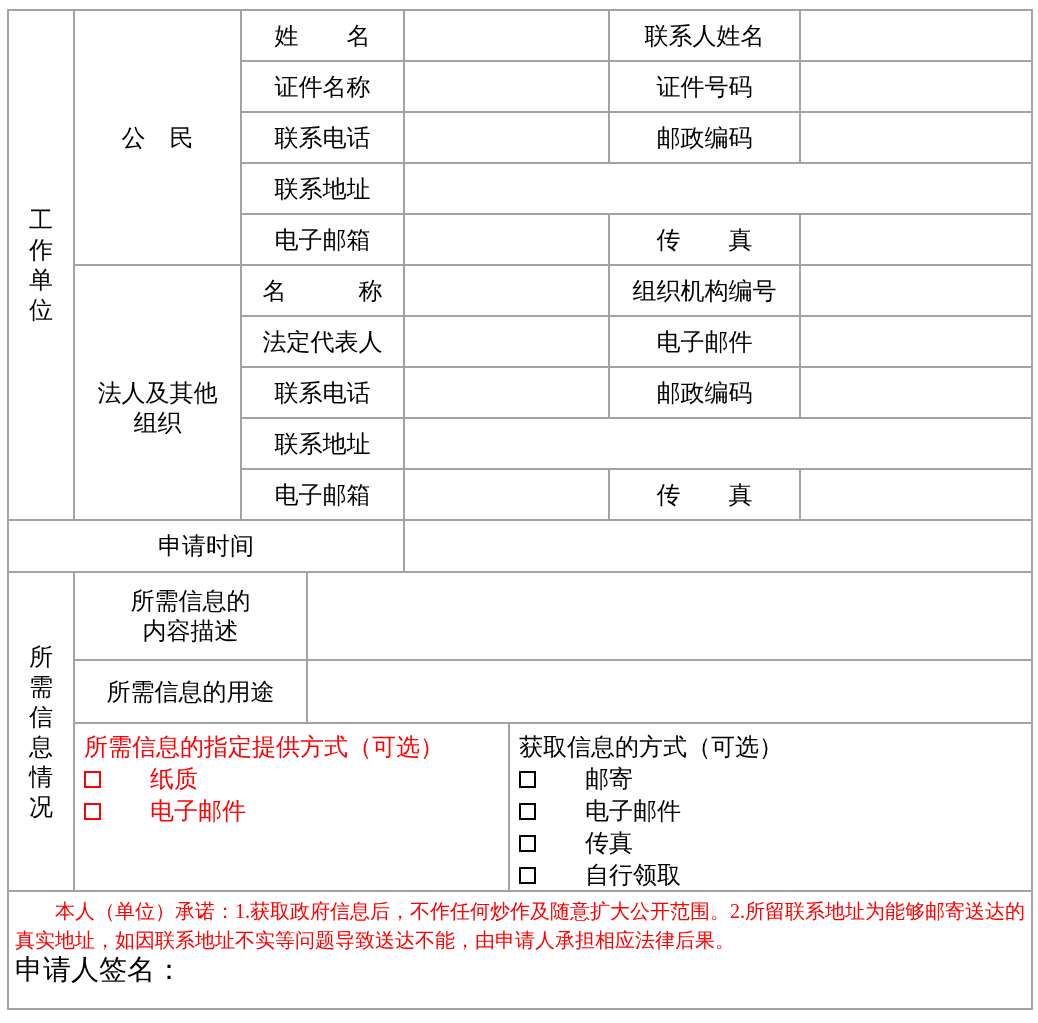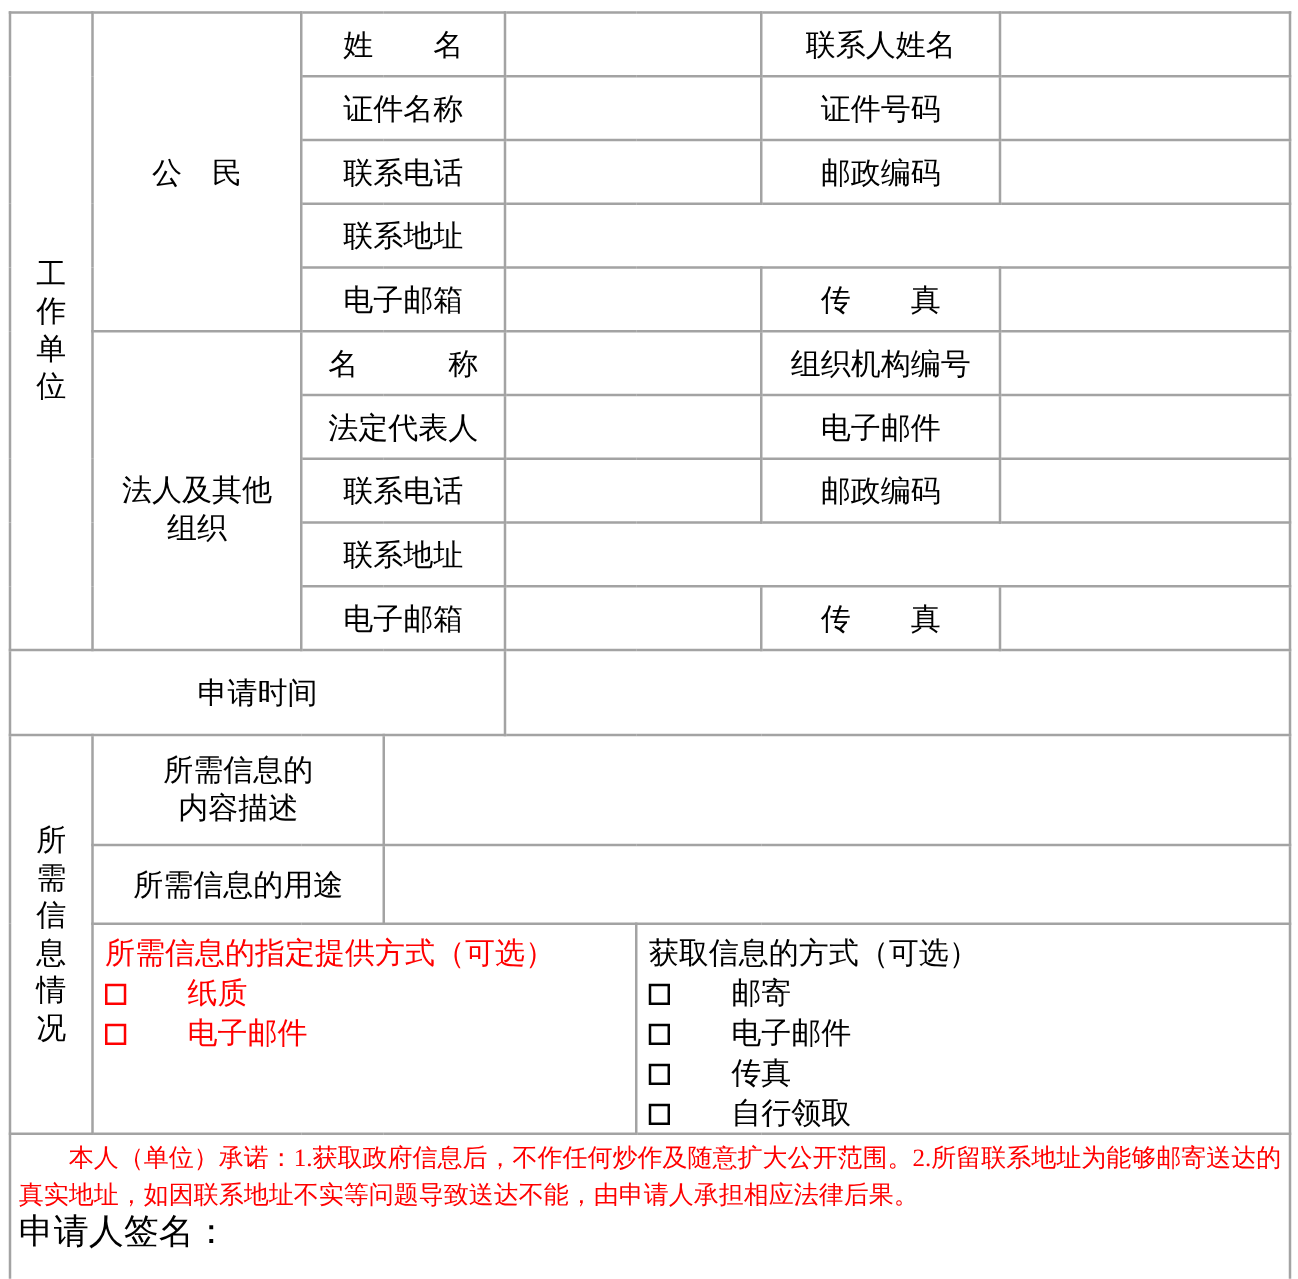--- a/index.html
+++ b/index.html
@@ -14,21 +14,21 @@
   }
   table.form td{
     border:2px solid #a3a3a3;
     font-size:24px;
     padding:0;
     box-sizing:border-box;
     overflow:hidden;
   }
   
   tr.r-std{height:51px;}
-  tr.r-time{height:68px;}
+  tr.r-time{height:52px;}
   tr.r-desc{height:88px;}
   tr.r-use{height:63px;}
   tr.r-opts{height:158px;}
   tr.r-decl{height:118px;}
 
   td.lbl{text-align:center;vertical-align:middle;}
   td.lbl2{text-align:center;vertical-align:middle;white-space:pre-line;line-height:30px;border-radius:22px;}
   td.inp{background:#ffffff;}
   td.vcell{text-align:center;vertical-align:middle;}
   .vtext{

